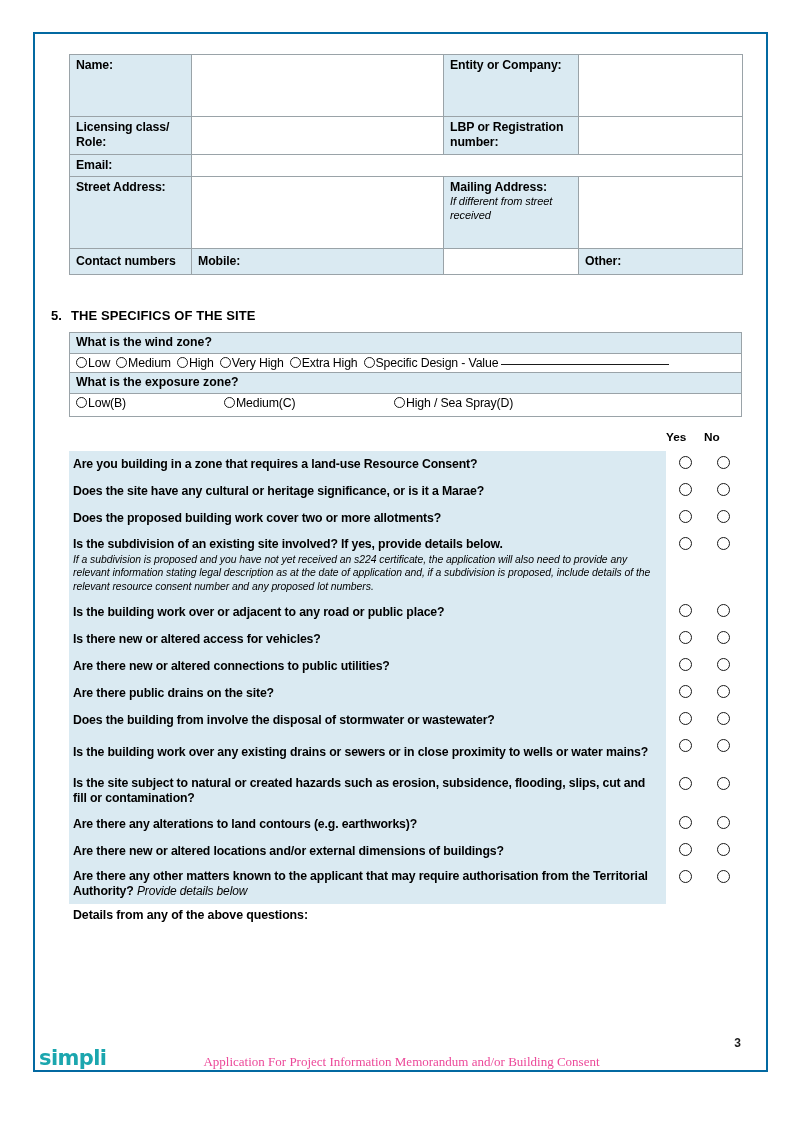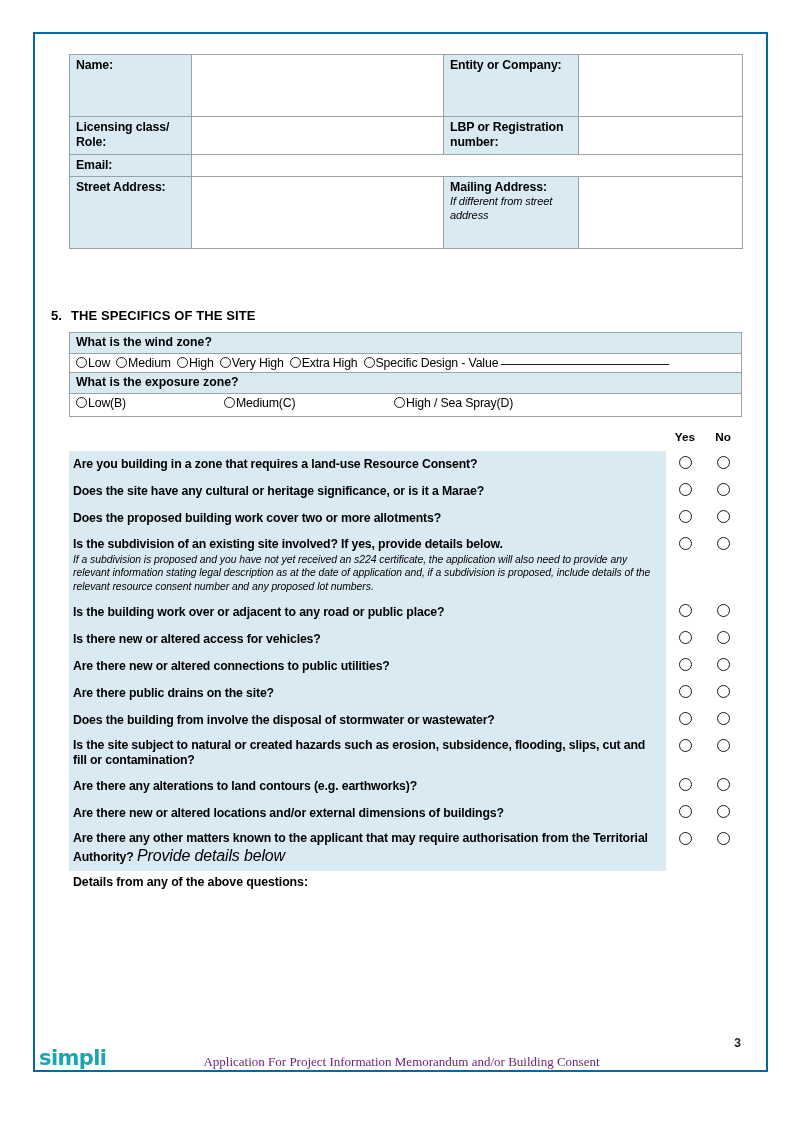--- a/index.html
+++ b/index.html
@@ -115,21 +115,20 @@
     top: 390px;
     width: 673px;
   }
   #questions-table td { padding: 4px; border: none; }
   .qt { border-collapse: collapse; table-layout: fixed; width: 100%; }
   .qt td { border: 1px solid #9aa3a8; }
 
   .hdr-row td { border: none !important; height: 19px; }
   .hdr-yesno {
     border: 1px solid #9aa3a8 !important;
-    text-align: center;
     font-weight: bold;
     font-size: 11.8px;
     padding: 1px 0 2px 0 !important;
     vertical-align: middle;
   }
 
   .q-cell {
     background: #daeaf2;
     padding: 3px 6px 3px 7px;
     font-size: 12.3px;
@@ -142,21 +141,21 @@
     font-style: italic;
     font-weight: normal;
     font-size: 10.4px;
     line-height: 1.3;
     letter-spacing: -0.05px;
     margin-top: 0;
   }
   .q-cell .inline-note {
     font-style: italic;
     font-weight: normal;
-    font-size: 16px;
+    font-size: 12px;
   }
   .ans-cell {
     background: #ffffff;
     text-align: center;
     vertical-align: top;
     padding: 4px 0 0 0;
   }
   .ans-cell.top-al { vertical-align: top; }
   .radio-lg {
     display: inline-block;
@@ -195,21 +194,21 @@
     letter-spacing: -0.6px;
   }
   .footer-text {
     position: absolute;
     left: 0;
     right: 0;
     top: 18px;
     text-align: center;
     font-family: "Liberation Serif", serif;
     font-size: 13px;
-    color: #701a75;
+    color: #ec4899;
   }
   .page-num {
     position: absolute;
     right: 27px;
     top: 0px;
     font-size: 12px;
     font-weight: bold;
     color: #1a1a1a;
   }
 </style>
@@ -240,22 +239,29 @@
       </tr>
       <tr style="height:22px">
         <td class="shade lbl">Email:</td>
         <td colspan="3"></td>
       </tr>
       <tr style="height:72px">
         <td class="shade lbl">Street Address:</td>
         <td></td>
         <td class="shade lbl">
           <span>Mailing Address:</span>
-          <span class="sub-it">If different from street address</span>
+          <span class="sub-it">If different from street received</span>
         </td>
+        <td></td>
+      </tr>
+      <tr style="height:26px">
+        <td class="shade lbl" style="vertical-align:middle">Contact numbers</td>
+        <td class="shade lbl" style="width:90px;vertical-align:middle">Mobile:</td>
+        <td style="vertical-align:middle"></td>
+        <td class="shade lbl" style="vertical-align:middle">Other:</td>
         <td></td>
       </tr>
     </tbody>
   </table>
 
   <div class="section-head">
     <span class="num">5.</span><span>THE SPECIFICS OF THE SITE</span>
   </div>
 
   <table class="tbl" id="zone-table">
@@ -340,20 +346,25 @@
           <td class="q-cell">Are there public drains on the site?</td>
           <td class="ans-cell"><span class="radio-lg"></span></td>
           <td class="ans-cell"><span class="radio-lg"></span></td>
         </tr>
         <tr style="height:27px">
           <td class="q-cell">Does the building from involve the disposal of stormwater or wastewater?</td>
           <td class="ans-cell"><span class="radio-lg"></span></td>
           <td class="ans-cell"><span class="radio-lg"></span></td>
         </tr>
         <tr style="height:38px">
+          <td class="q-cell">Is the building work over any existing drains or sewers or in close proximity to wells or water mains?</td>
+          <td class="ans-cell top-al"><span class="radio-lg"></span></td>
+          <td class="ans-cell top-al"><span class="radio-lg"></span></td>
+        </tr>
+        <tr style="height:38px">
           <td class="q-cell">Is the site subject to natural or created hazards such as erosion, subsidence, flooding, slips, cut and fill or contamination?</td>
           <td class="ans-cell top-al"><span class="radio-lg"></span></td>
           <td class="ans-cell top-al"><span class="radio-lg"></span></td>
         </tr>
         <tr style="height:27px">
           <td class="q-cell">Are there any alterations to land contours (e.g. earthworks)?</td>
           <td class="ans-cell"><span class="radio-lg"></span></td>
           <td class="ans-cell"><span class="radio-lg"></span></td>
         </tr>
         <tr style="height:27px">

